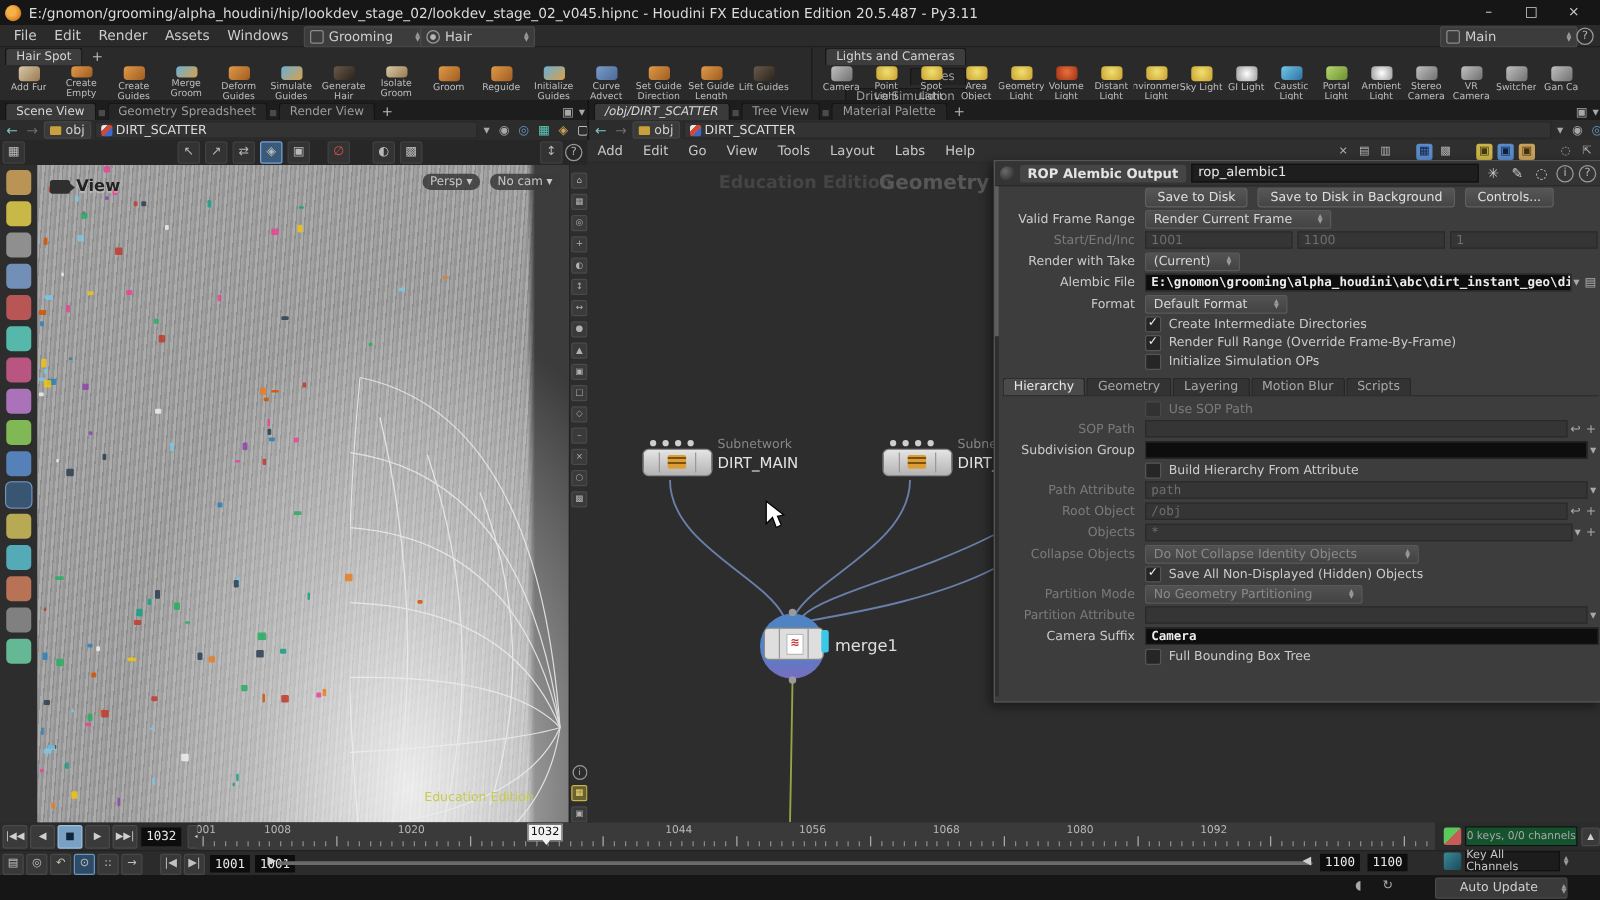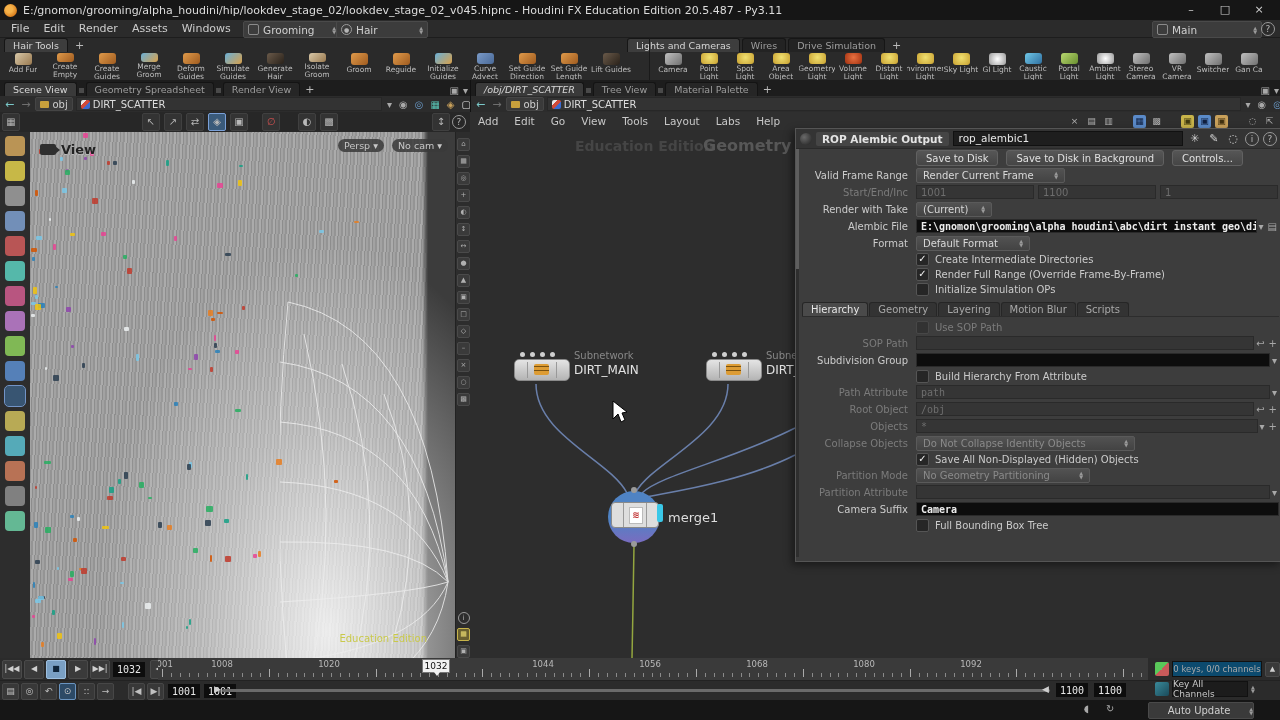--- a/index.html
+++ b/index.html
@@ -189,21 +189,21 @@
              display:flex;align-items:center;}
   .t2icn{width:15px;height:15px;background:#383838;border:1px solid #474747;border-radius:2px;color:#c0c0c0;
          font-size:9px;line-height:14px;text-align:center;margin-left:2px;flex:none;}
   .t2icn.on{background:#2d4a66;border-color:#6a94c0;}
   .rngfld{width:32px;height:14px;background:#0d0d0d;color:#e8e8e8;font-size:10px;display:flex;align-items:center;
           justify-content:center;margin-left:4px;flex:none;}
   #groove{position:absolute;left:222px;top:689px;width:828px;height:3px;background:#6a6a6a;border-radius:2px;}
   .rhandle{position:absolute;top:684px;color:#cfcfcf;font-size:9px;}
   
   .keyicn{width:14px;height:14px;border-radius:2px;flex:none;}
-  #keysfld{width:88px;height:14px;background:#0c4a6e;border:1px solid #111111;color:#a8a8a8;font-size:8.5px;
+  #keysfld{width:88px;height:14px;background:#14532d;border:1px solid #111111;color:#a8a8a8;font-size:8.5px;
            display:flex;align-items:center;justify-content:center;}
   #keyallfld{width:74px;height:14px;background:#1c1c1c;border:1px solid #111111;color:#c8c8c8;font-size:9px;
              display:flex;align-items:center;justify-content:center;}
   #bottomstrip{left:0;top:700px;width:1280px;height:20px;background:#161616;}
   #autoupd{position:absolute;left:1148px;top:702px;width:104px;height:15px;background:#3a3a3a;border:1px solid #4a4a4a;
            border-radius:2px;color:#cfcfcf;font-size:10px;display:flex;align-items:center;justify-content:center;}
   #wmark{position:absolute;right:8px;bottom:0px;z-index:50;text-align:right;pointer-events:none;
          color:rgba(210,210,210,.16);font-weight:bold;letter-spacing:2px;line-height:.95;}
   #wmark .wl{font-size:24px;} #wmark .wt{font-size:9px;letter-spacing:1px;}
 </style>
@@ -246,21 +246,21 @@
     <div class="selbox" style="left:1152px;width:100px;">
       <span class="selicn"></span>
       <span style="flex:1;">Main</span>
         <span class="spin"></span>
     </div>
     <div class="cicon abs" style="left:1261px;top:2px;">?</div>
   </div>
 
   <div id="shelf" class="abs">
     <div class="shtabrow" style="left:4px;">
-      <span class="shtab on">Hair Tools</span>
+      <span class="shtab on">Hair Spot</span>
       <span class="plus">+</span>
     </div>
     <div class="toolrow" style="left:2px;width:645px;">
       <div class="tool">
           <div class="ticn ib"></div>
           <div class="tlbl">Add Fur</div>
         </div>
       <div class="tool">
           <div class="ticn ia"></div>
           <div class="tlbl">Create Empty Guide Groom</div>
@@ -311,21 +311,21 @@
         </div>
       <div class="tool">
           <div class="ticn ia"></div>
           <div class="tlbl">Set Guide Length</div>
         </div>
       <div class="tool">
           <div class="ticn ih"></div>
           <div class="tlbl">Lift Guides</div>
         </div>
     </div>
-    <div class="shtabrow" style="left:627px;">
+    <div class="shtabrow" style="left:660px;flex-direction:column;">
       <span class="shtab on">Lights and Cameras</span>
       <span class="shtab">Wires</span>
       <span class="shtab">Drive Simulation</span>
       <span class="plus">+</span>
     </div>
     <div class="toolrow" style="left:655px;width:622px;">
       <div class="tool sm">
           <div class="ticn ig"></div>
           <div class="tlbl">Camera</div>
         </div>

